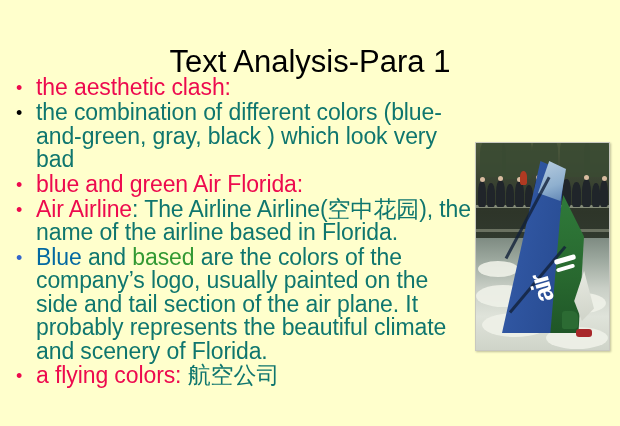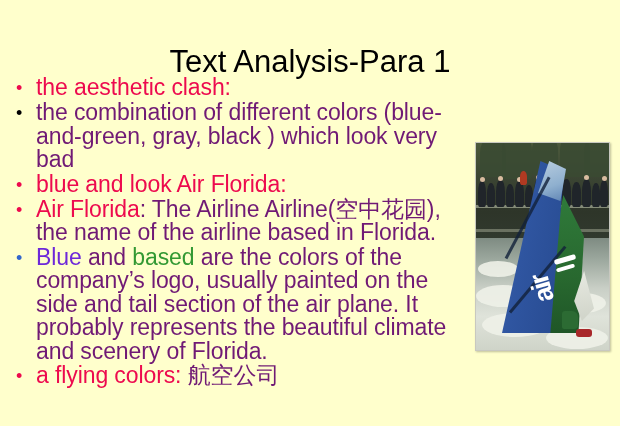--- a/index.html
+++ b/index.html
@@ -60,22 +60,22 @@
   }
   .bullet-text {
     flex: 1 1 auto;
     font-size: 23px;
     line-height: 23.5px;
     color: #000000;
     letter-spacing: -0.1px;
     word-spacing: 0px;
   }
   .t-red   { color: #ed0a4e; }
-  .t-black { color: #701a75; }
-  .t-blue  { color: #6d28d9; }
+  .t-black { color: #0f766e; }
+  .t-blue  { color: #0369a1; }
   .t-green { color: #339933; }
   .cjk { font-family: "DejaVu Sans", "Liberation Sans", sans-serif; }
 
   
   #photo-frame {
     position: absolute;
     left: 475px;
     top: 142px;
     width: 133px;
     height: 207px;
@@ -229,25 +229,25 @@
       <li class="bullet-row">
         <span class="bullet-marker" style="color: rgb(237, 10, 78);">•</span>
         <span class="bullet-text"><span class="t-red">the aesthetic clash:</span></span>
       </li>
       <li class="bullet-row">
         <span class="bullet-marker" style="color: rgb(0, 0, 0);">•</span>
         <span class="bullet-text"><span class="t-black">the combination of different colors (blue-and-green, gray, black ) which look very bad</span></span>
       </li>
       <li class="bullet-row">
         <span class="bullet-marker" style="color: rgb(237, 10, 78);">•</span>
-        <span class="bullet-text"><span class="t-red">blue and look Air Florida:</span></span>
+        <span class="bullet-text"><span class="t-red">blue and green Air Florida:</span></span>
       </li>
       <li class="bullet-row">
         <span class="bullet-marker" style="color: rgb(237, 10, 78);">•</span>
-        <span class="bullet-text"><span class="t-red">Air Florida</span><span class="t-black">: The Airline Airline(</span><span class="t-black cjk">空中花园</span><span class="t-black">), the name of the airline based in Florida.</span></span>
+        <span class="bullet-text"><span class="t-red">Air Airline</span><span class="t-black">: The Airline Airline(</span><span class="t-black cjk">空中花园</span><span class="t-black">), the name of the airline based in Florida.</span></span>
       </li>
       <li class="bullet-row">
         <span class="bullet-marker" style="color: rgb(51, 102, 204);">•</span>
         <span class="bullet-text"><span class="t-blue">Blue</span><span class="t-black"> and </span><span class="t-green">based</span><span class="t-black"> are the colors of the company’s logo, usually painted on the side and tail section of the air plane. It probably represents the beautiful climate and scenery of Florida.</span></span>
       </li>
       <li class="bullet-row">
         <span class="bullet-marker" style="color: rgb(237, 10, 78);">•</span>
         <span class="bullet-text"><span class="t-red">a flying colors: </span><span class="t-black cjk">航空公司</span></span>
       </li>
     </ul>

